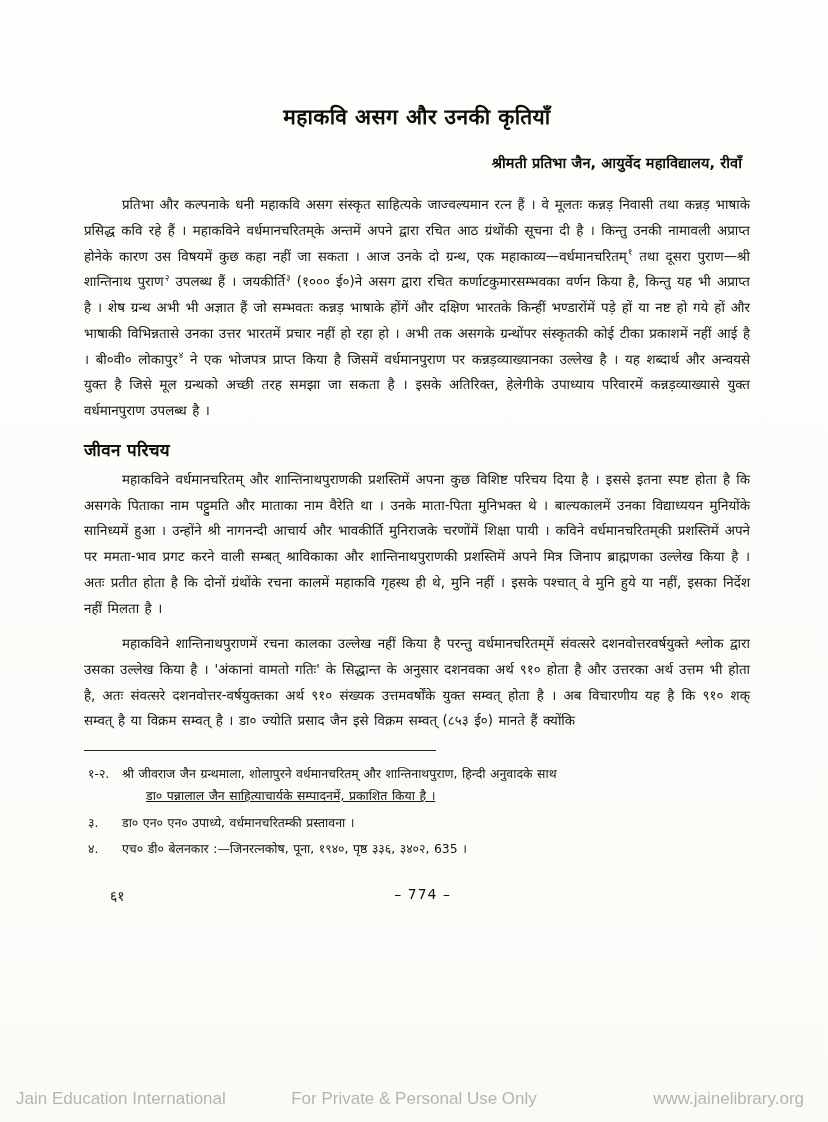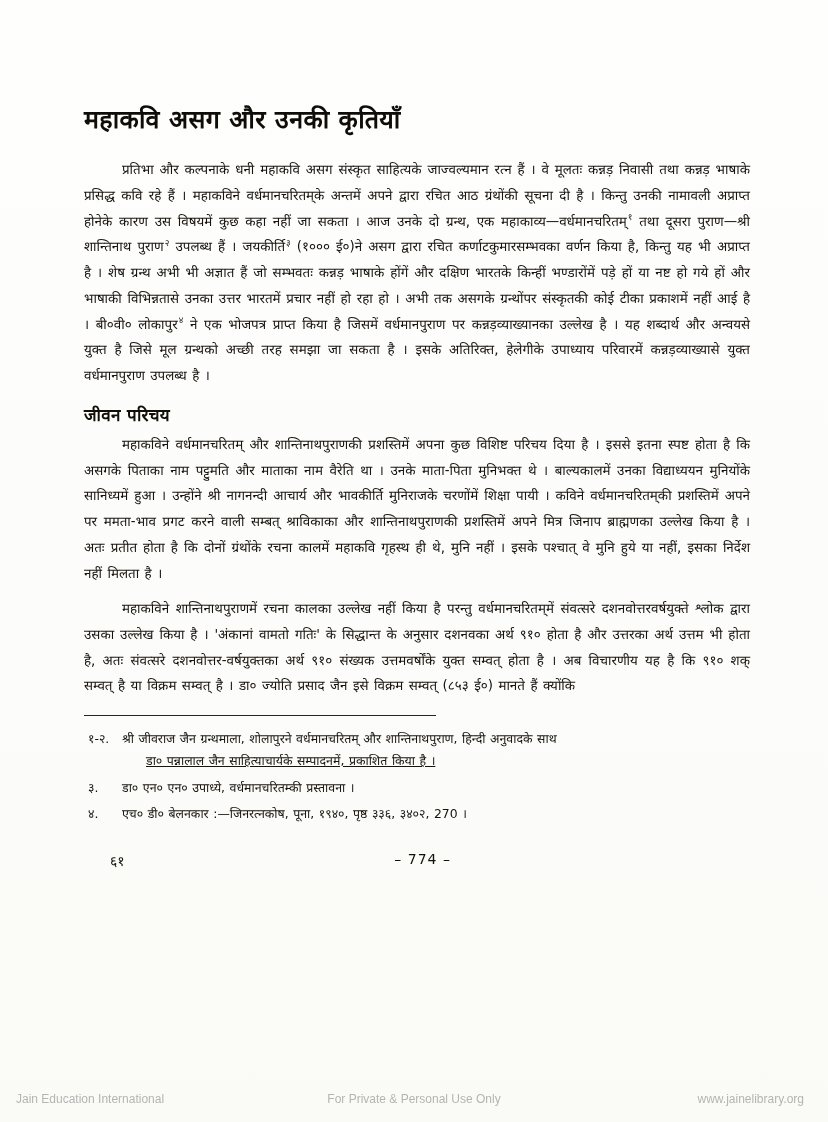--- a/index.html
+++ b/index.html
@@ -27,27 +27,28 @@
   .content {
     position: absolute;
     left: 84px;
     top: 104px;
     width: 666px;
   }
 
   
   .doc-title {
     font-family: "DejaVu Sans", "Liberation Sans", sans-serif;
-    font-size: 25px;
+    font-size: 21px;
     font-weight: 700;
     letter-spacing: 0.4px;
     color: #100d08;
     line-height: 1.25;
     margin: 0 0 22px 0;
     text-rendering: optimizeLegibility;
+    text-align: center;
   }
 
   .byline {
     font-family: "DejaVu Sans", "Liberation Sans", sans-serif;
     font-size: 14.5px;
     font-weight: 600;
     text-align: right;
     color: #141009;
     margin: 0 8px 20px 0;
     letter-spacing: 0.1px;
@@ -144,21 +145,21 @@
   
   .footer {
     position: absolute;
     left: 0;
     bottom: 0;
     width: 828px;
     height: 46px;
     display: flex;
     align-items: center;
     font-family: "Liberation Sans", "DejaVu Sans", sans-serif;
-    font-size: 12px;
+    font-size: 17px;
     color: #b4b4b4;
   }
   .footer-left {
     position: absolute;
     left: 16px;
   }
   .footer-center {
     position: absolute;
     left: 50%;
     transform: translateX(-50%);
@@ -170,20 +171,21 @@
 </style>
 </head>
 <body>
 
 <div class="page">
 
   <div class="content">
 
     <h1 class="doc-title">महाकवि असग और उनकी कृतियाँ</h1>
 
+    <div class="byline">श्रीमती प्रतिभा जैन, आयुर्वेद महाविद्यालय, रीवाँ</div>
 
     <p class="para indent"><span>प्रतिभा और कल्पनाके धनी महाकवि असग संस्कृत साहित्यके जाज्वल्यमान रत्न हैं । वे मूलतः कन्नड़ निवासी तथा कन्नड़ भाषाके प्रसिद्ध कवि रहे हैं । महाकविने वर्धमानचरितम्‌के अन्तमें अपने द्वारा रचित आठ ग्रंथोंकी सूचना दी है । किन्तु उनकी नामावली अप्राप्त होनेके कारण उस विषयमें कुछ कहा नहीं जा सकता । आज उनके दो ग्रन्थ, एक महाकाव्य—वर्धमानचरितम्‌</span><sup class="fn">१</sup><span> तथा दूसरा पुराण—श्री शान्तिनाथ पुराण</span><sup class="fn">२</sup><span> उपलब्ध हैं । जयकीर्ति</span><sup class="fn">३</sup><span> (१००० ई०)ने असग द्वारा रचित कर्णाटकुमारसम्भवका वर्णन किया है, किन्तु यह भी अप्राप्त है । शेष ग्रन्थ अभी भी अज्ञात हैं जो सम्भवतः कन्नड़ भाषाके होंगें और दक्षिण भारतके किन्हीं भण्डारोंमें पड़े हों या नष्ट हो गये हों और भाषाकी विभिन्नतासे उनका उत्तर भारतमें प्रचार नहीं हो रहा हो । अभी तक असगके ग्रन्थोंपर संस्कृतकी कोई टीका प्रकाशमें नहीं आई है । बी०वी० लोकापुर</span><sup class="fn">४</sup><span> ने एक भोजपत्र प्राप्त किया है जिसमें वर्धमानपुराण पर कन्नड़व्याख्यानका उल्लेख है । यह शब्दार्थ और अन्वयसे युक्त है जिसे मूल ग्रन्थको अच्छी तरह समझा जा सकता है । इसके अतिरिक्त, हेलेगीके उपाध्याय परिवारमें कन्नड़व्याख्यासे युक्त वर्धमानपुराण उपलब्ध है ।</span></p>
 
     <div class="section-heading">जीवन परिचय</div>
 
     <p class="para indent">महाकविने वर्धमानचरितम्‌ और शान्तिनाथपुराणकी प्रशस्तिमें अपना कुछ विशिष्ट परिचय दिया है । इससे इतना स्पष्ट होता है कि असगके पिताका नाम पट्टुमति और माताका नाम वैरेति था । उनके माता-पिता मुनिभक्त थे । बाल्यकालमें उनका विद्याध्ययन मुनियोंके सानिध्यमें हुआ । उन्होंने श्री नागनन्दी आचार्य और भावकीर्ति मुनिराजके चरणोंमें शिक्षा पायी । कविने वर्धमानचरितम्‌की प्रशस्तिमें अपने पर ममता-भाव प्रगट करने वाली सम्बत् श्राविकाका और शान्तिनाथपुराणकी प्रशस्तिमें अपने मित्र जिनाप ब्राह्मणका उल्लेख किया है । अतः प्रतीत होता है कि दोनों ग्रंथोंके रचना कालमें महाकवि गृहस्थ ही थे, मुनि नहीं । इसके पश्चात् वे मुनि हुये या नहीं, इसका निर्देश नहीं मिलता है ।</p>
 
     <p class="para indent">महाकविने शान्तिनाथपुराणमें रचना कालका उल्लेख नहीं किया है परन्तु वर्धमानचरितम्‌में संवत्सरे दशनवोत्तरवर्षयुक्ते श्लोक द्वारा उसका उल्लेख किया है । 'अंकानां वामतो गतिः' के सिद्धान्त के अनुसार दशनवका अर्थ ९१० होता है और उत्तरका अर्थ उत्तम भी होता है, अतः संवत्सरे दशनवोत्तर-वर्षयुक्तका अर्थ ९१० संख्यक उत्तमवर्षोंके युक्त सम्वत् होता है । अब विचारणीय यह है कि ९१० शक् सम्वत् है या विक्रम सम्वत् है । डा० ज्योति प्रसाद जैन इसे विक्रम सम्वत् (८५३ ई०) मानते हैं क्योंकि</p>
 
     <hr class="fn-rule">
@@ -195,21 +197,21 @@
         <span class="fn-text"><span>श्री जीवराज जैन ग्रन्थमाला, शोलापुरने वर्धमानचरितम् और शान्तिनाथपुराण, हिन्दी अनुवादके साथ</span><span class="fn-line2">डा० पन्नालाल जैन साहित्याचार्यके सम्पादनमें, प्रकाशित किया है ।</span></span>
       </div>
 
       <div class="fn-item">
         <span class="fn-num">३.</span>
         <span class="fn-text">डा० एन० एन० उपाध्ये, वर्धमानचरितम्की प्रस्तावना ।</span>
       </div>
 
       <div class="fn-item">
         <span class="fn-num">४.</span>
-        <span class="fn-text">एच० डी० बेलनकार :—जिनरत्नकोष, पूना, १९४०, पृष्ठ ३३६, ३४०२, 270 ।</span>
+        <span class="fn-text">एच० डी० बेलनकार :—जिनरत्नकोष, पूना, १९४०, पृष्ठ ३३६, ३४०२, 635 ।</span>
       </div>
 
     </div>
 
     <div class="page-numbers">
       <span class="pn-left">६१</span>
       <span class="pn-center">– 774 –</span>
     </div>
 
   </div>

